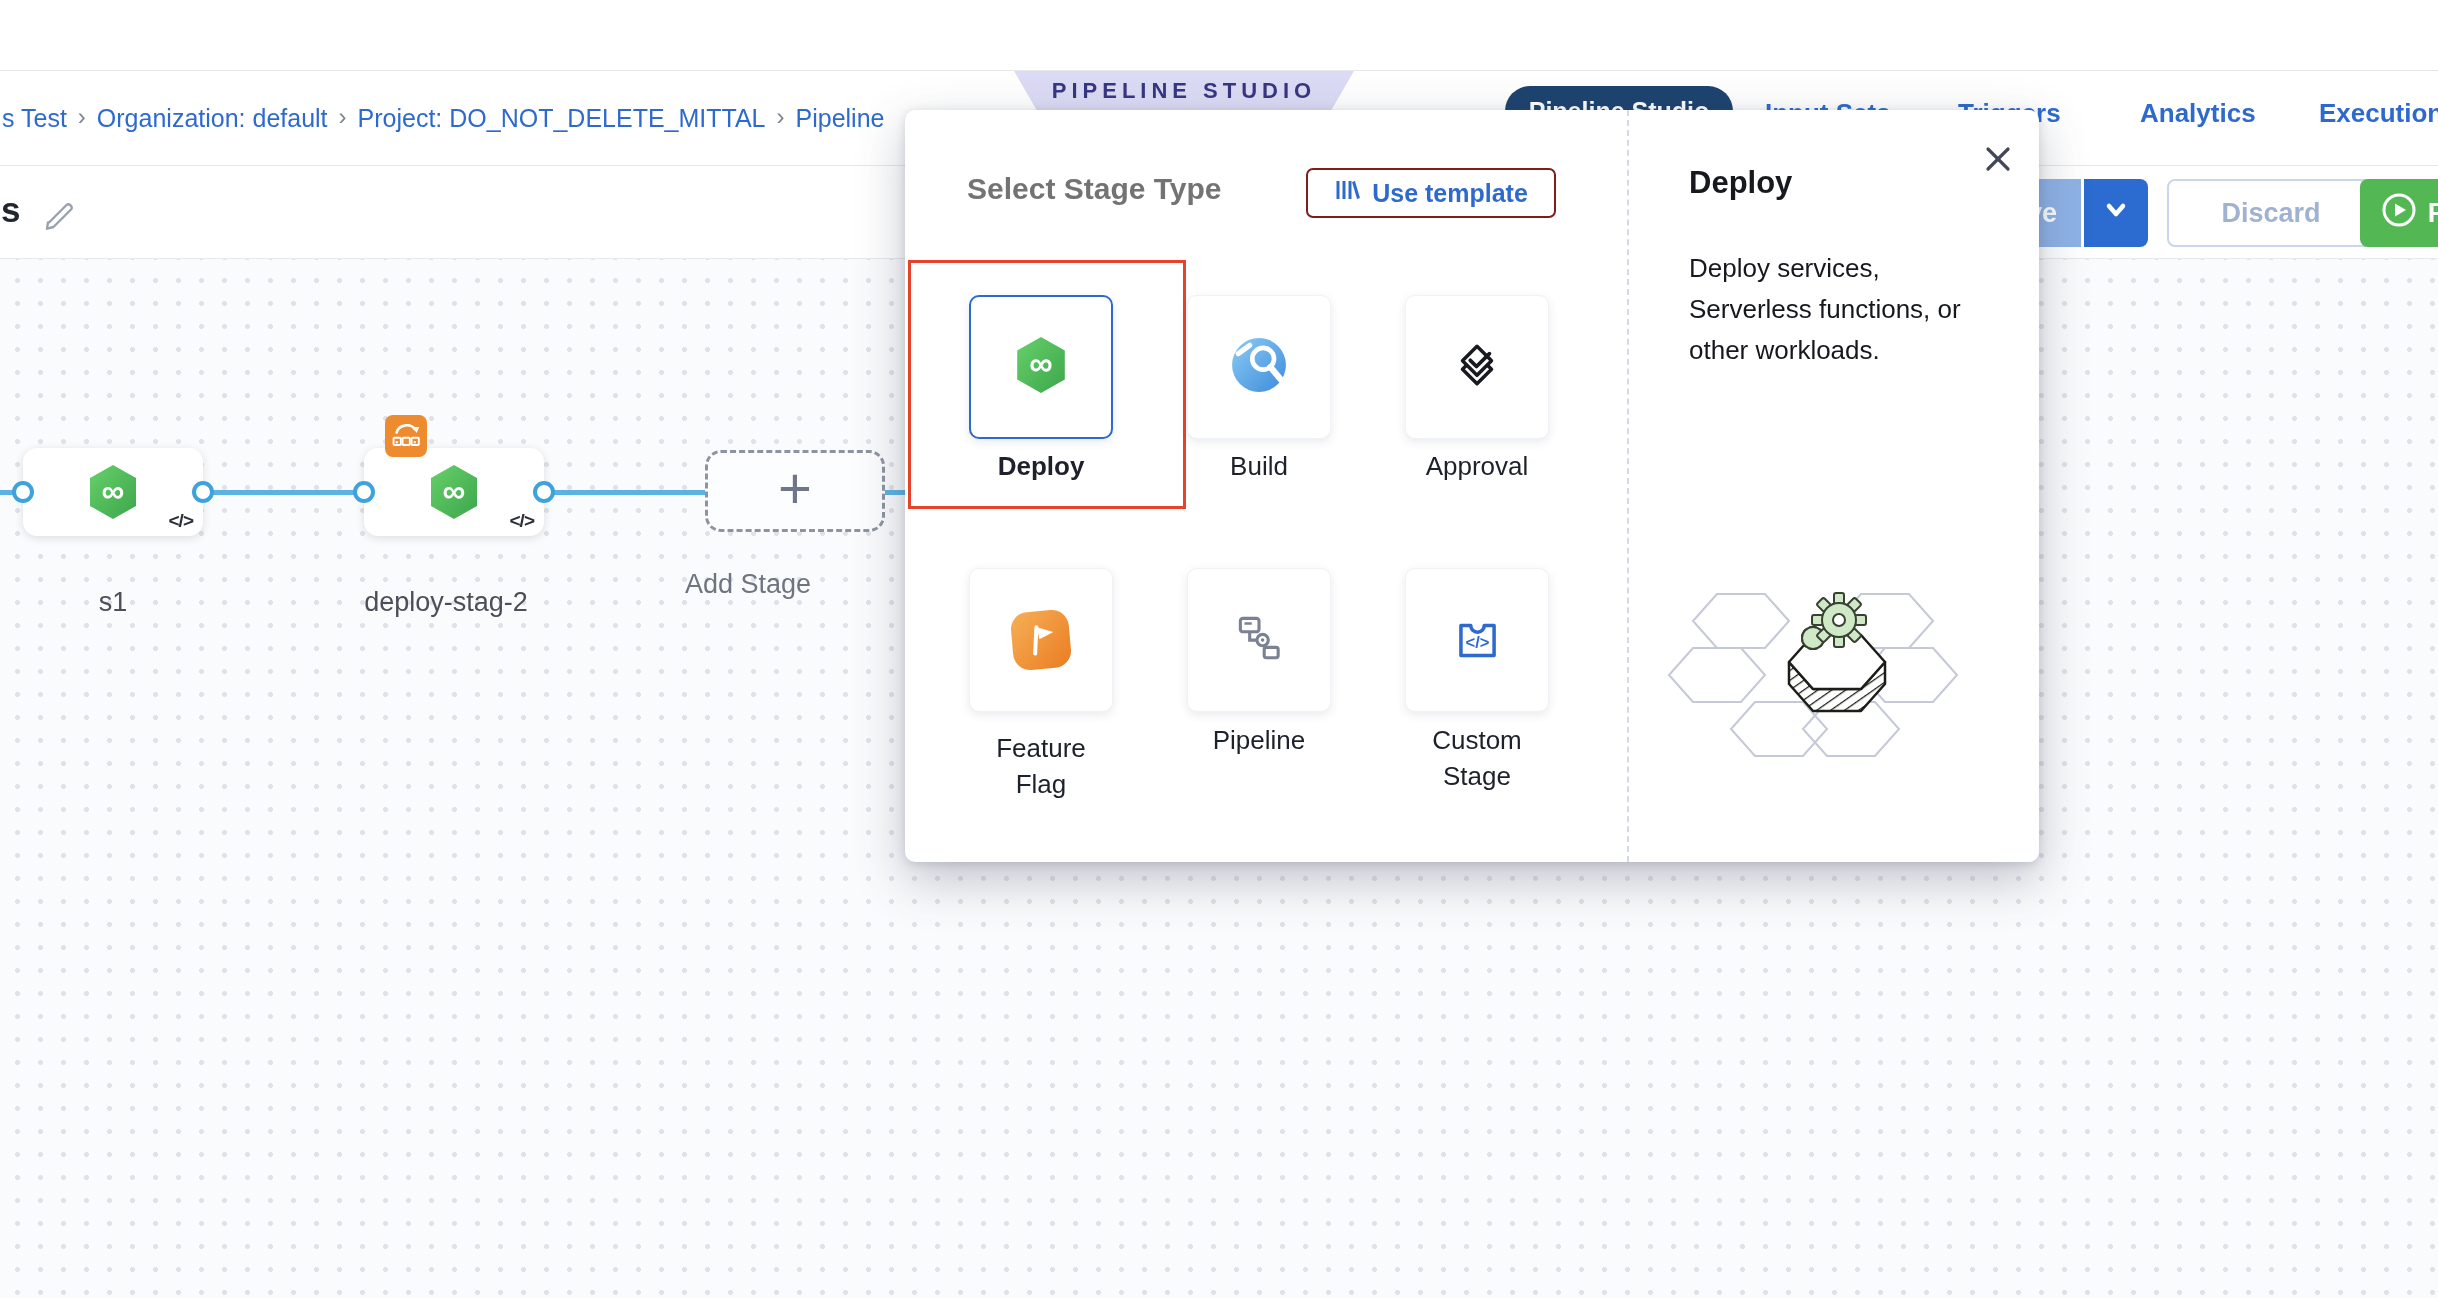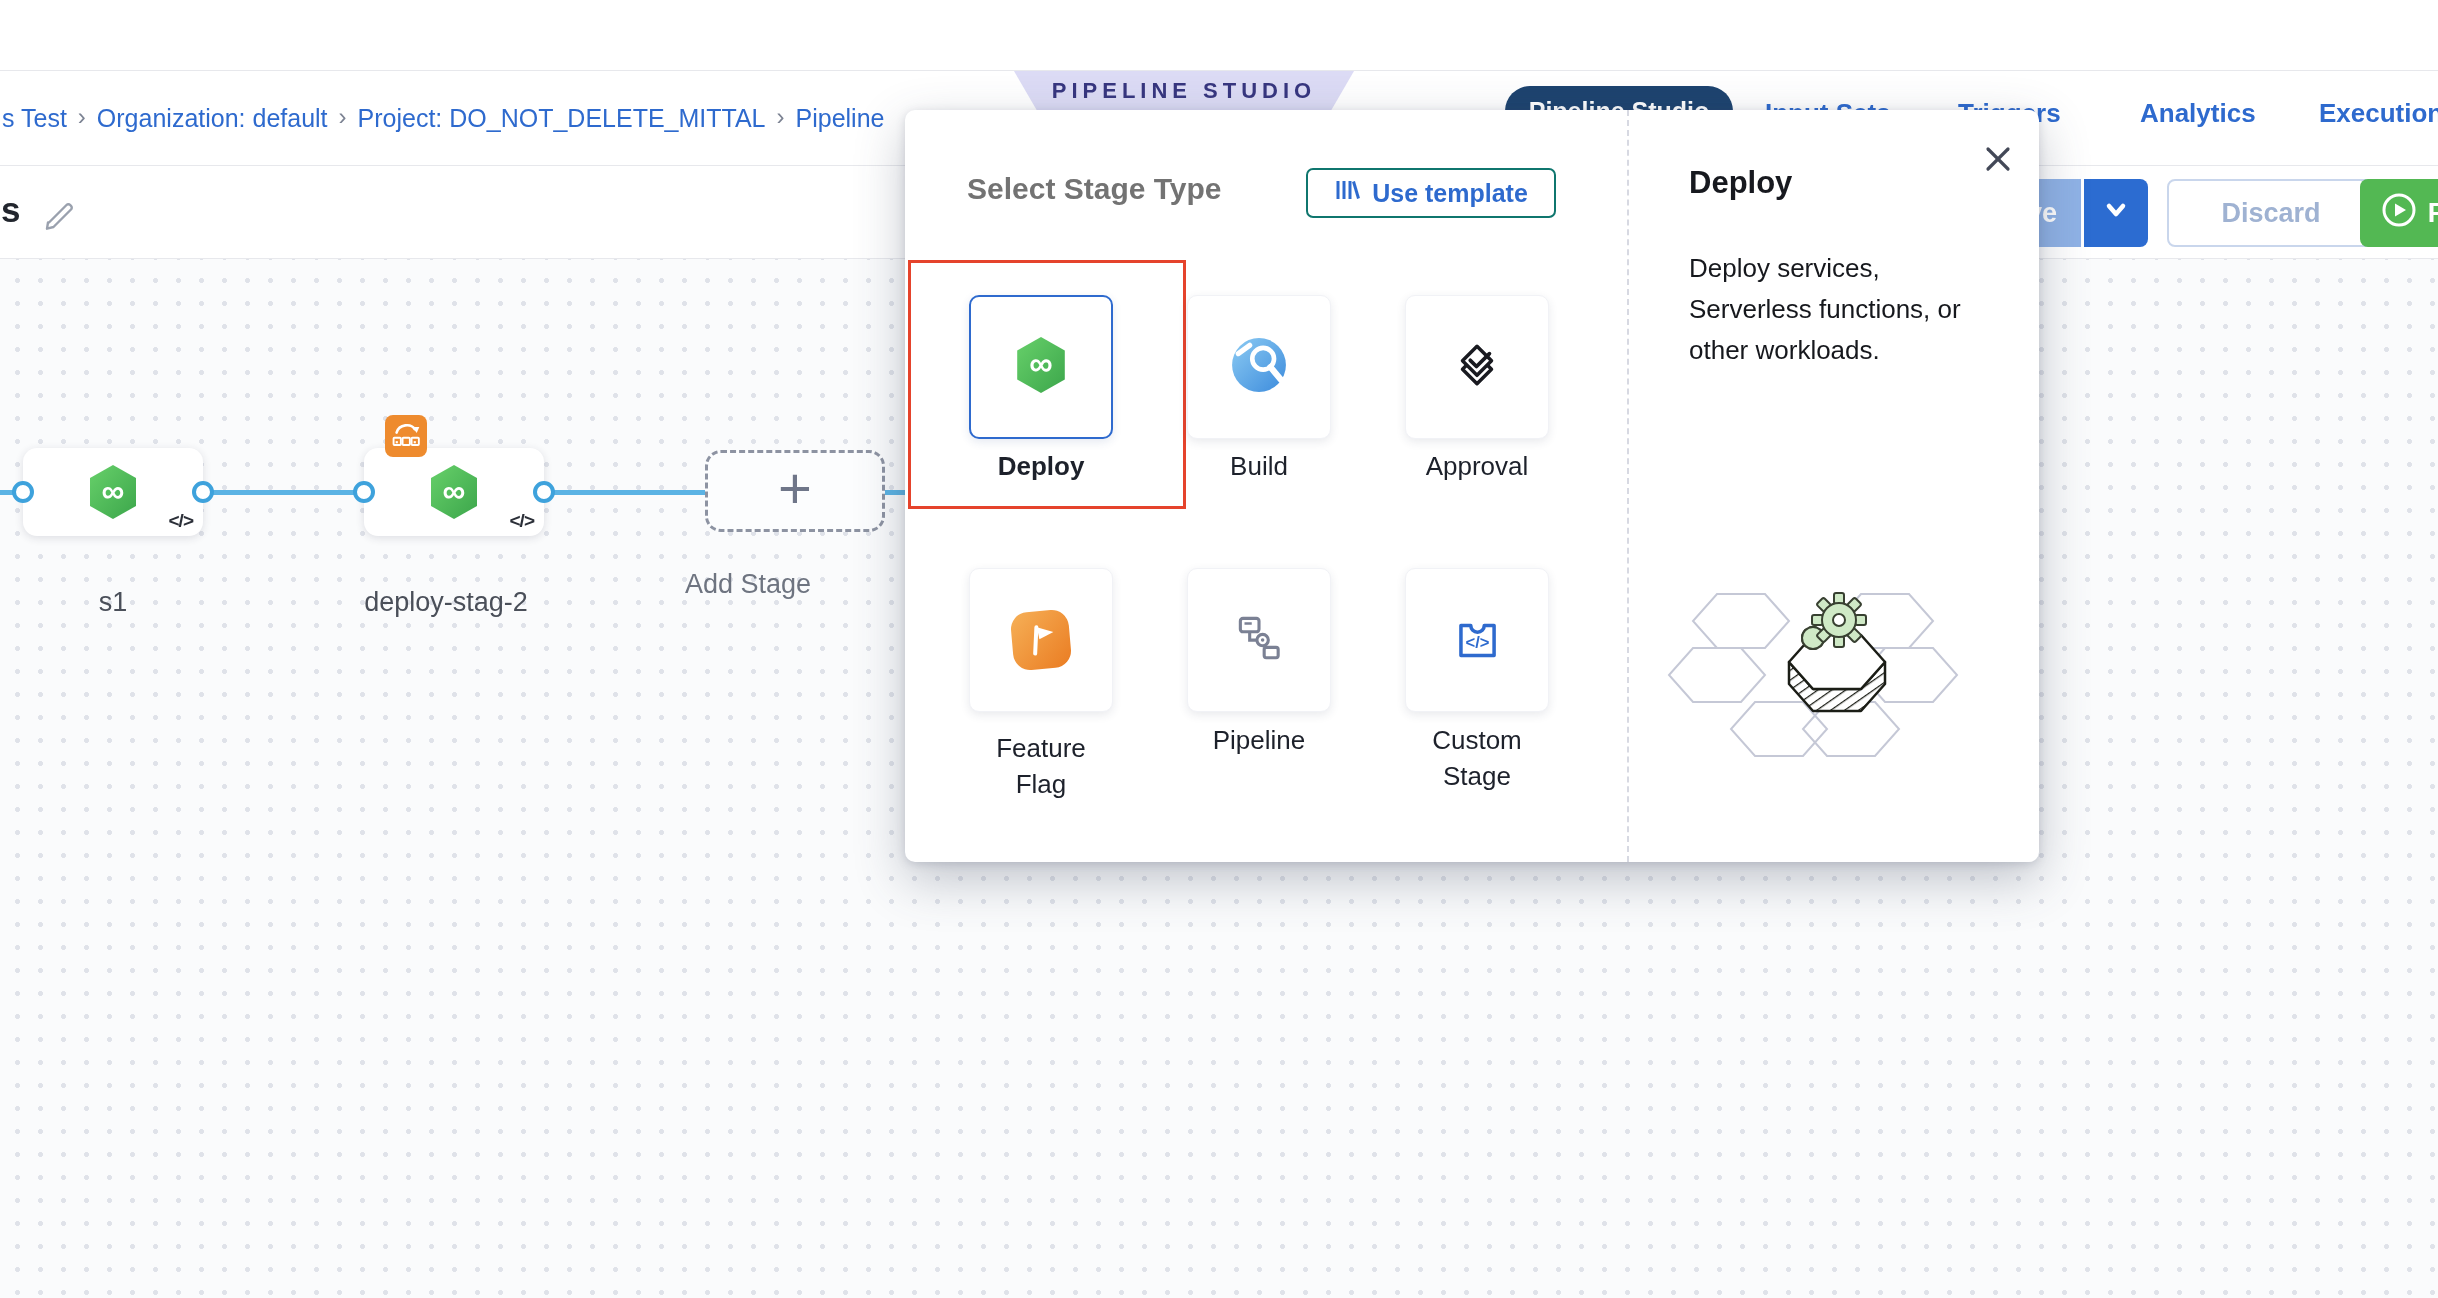--- a/index.html
+++ b/index.html
@@ -72,21 +72,21 @@
   .add-stage-label{position:absolute;left:685px;top:310px;width:220px;font-size:27px;color:#6e7480;}
   
   .modal{
     position:absolute;left:905px;top:110px;width:1134px;height:752px;background:#fff;border-radius:10px;
     box-shadow:0 18px 50px rgba(60,68,92,.30),0 2px 10px rgba(60,68,92,.18);z-index:20;
   }
   .modal-sep{position:absolute;left:722px;top:0;height:752px;border-left:2px dashed #d7d9e2;}
   .modal-title{position:absolute;left:62px;top:62px;font-size:30px;font-weight:bold;color:#737373;}
   .use-template{
     position:absolute;left:401px;top:58px;width:250px;height:50px;box-sizing:border-box;
-    border:2px solid #0f766e;border-radius:7px;color:#2e6ace;font-size:25px;font-weight:600;
+    border:2px solid #7f1d1d;border-radius:7px;color:#2e6ace;font-size:25px;font-weight:600;
     display:flex;align-items:center;justify-content:center;gap:12px;background:#fff;
   }
   .red-select-box{position:absolute;left:3px;top:150px;width:278px;height:249px;border:3px solid #e5432c;box-sizing:border-box;}
   .type-card{
     position:absolute;width:144px;height:144px;background:#fff;border-radius:10px;
     box-shadow:0 3px 10px rgba(40,45,80,.10);border:1px solid #f1f2f6;box-sizing:border-box;
     display:flex;align-items:center;justify-content:center;
   }
   .type-card.selected{border:2px solid #2e6ace;box-shadow:0 3px 10px rgba(40,70,140,.12);}
   .col0{left:64px;}  .col1{left:282px;}  .col2{left:500px;}

